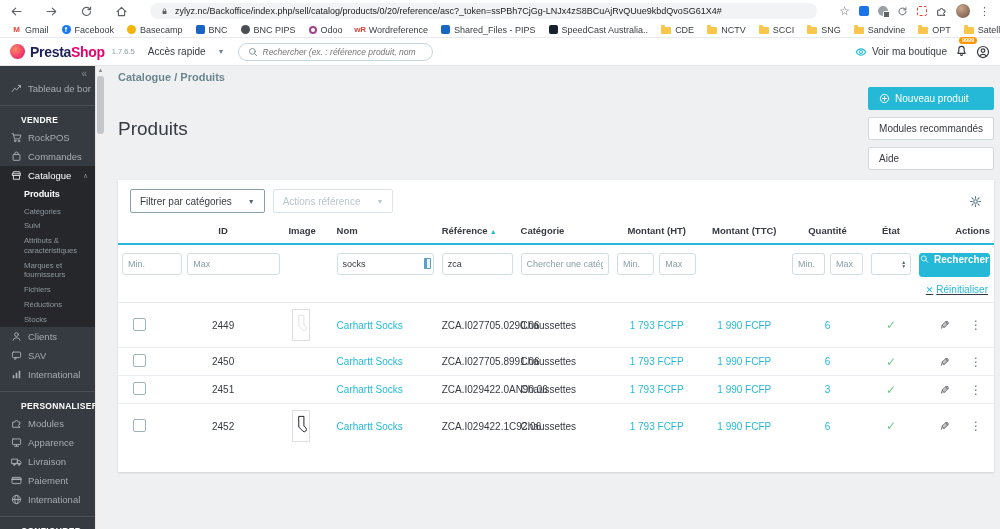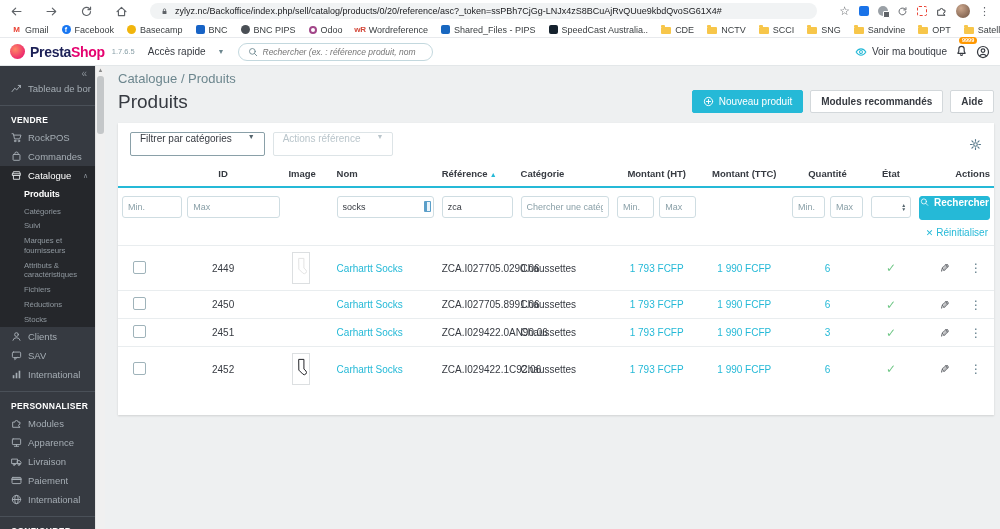--- a/index.html
+++ b/index.html
@@ -54,49 +54,49 @@
 
   
   .app { position:absolute; top:66px; left:0; right:0; bottom:0; display:flex; }
 
   
   .sidebar { width:95px; flex:none; background:#363a41; color:#a5adb4; overflow:hidden; }
   .collapse-row { text-align:right; padding:2px 8px 0; color:#8a9198; font-size:10px; }
   .side-item { display:flex; align-items:center; gap:6px; padding:4px 4px 4px 11px; font-size:9.5px; color:#a5adb4; cursor:default; }
   .side-item svg { width:11px; height:11px; flex:none; }
   .side-item .lbl { white-space:nowrap; overflow:hidden; }
-  .section-label { padding:8px 4px 3px 11px; color:#fff; font-weight:700; font-size:8.5px; letter-spacing:.3px; }
+  .section-label { padding:8px 4px 3px 21px; color:#fff; font-weight:700; font-size:8.5px; letter-spacing:.3px; }
   .side-divider { border-top:1px solid #4a5058; margin:7px 0 1px; }
   .group-active { background:#25272b; }
   .group-active > .side-item { color:#fff; }
   .group-active > .side-item svg { color:#d8dde0; }
   .chev-up { margin-left:auto; font-size:7px; color:#8a9198; padding-right:3px; }
   .sub-item { padding:2.5px 2px 2.5px 24px; font-size:7.8px; letter-spacing:-.1px; color:#8f979e; white-space:pre-line; line-height:1.25; }
   .sub-item.active { color:#fff; font-weight:700; font-size:9px; padding-top:4px; padding-bottom:4px; }
 
   
   .scrollstrip { width:10px; flex:none; background:#f0f0f0; border-left:1px solid #e3e3e3; position:relative; }
   .scroll-up { text-align:center; font-size:6px; color:#8a8a8a; line-height:9px; }
   .scroll-thumb { position:absolute; top:10px; left:1px; width:7px; height:58px; background:#c4c7c9; border-radius:3px; }
 
   
   .main { flex:1; padding:5px 6px 0 13px; overflow:hidden; }
-  .breadcrumb { font-size:13px; color:#6c868e; }
+  .breadcrumb { font-size:11px; color:#6c868e;font-weight:bold; }
   .page-head { display:flex; align-items:center; margin-top:4px; }
   .page-title { font-size:19px; font-weight:400; color:#363a41; }
-  .head-buttons { margin-left:auto; display:flex; gap:7px; }
+  .head-buttons { margin-left:auto; display:flex; gap:7px;flex-direction:column; }
   .btn { height:23px; display:inline-flex; align-items:center; gap:5px; padding:0 10px; font-size:10px; border-radius:2px; cursor:pointer; font-family:inherit; }
   .btn-primary { background:#25b9d7; color:#fff; border:1px solid #25b9d7; }
   .btn-primary svg { width:11px; height:11px; }
-  .btn-outline { background:#fff; color:#363a41; border:1px solid #d3d8db;font-weight:bold; }
+  .btn-outline { background:#fff; color:#363a41; border:1px solid #d3d8db; }
 
   
   .card { background:#fff; margin-top:10px; box-shadow:0 1px 2px rgba(0,0,0,.13); padding-bottom:24px; }
   .card-toolbar { display:flex; align-items:center; padding:9px 12px 6px; }
-  .btn-filter { height:24px; background:#fff; border:1px solid #8aa0a8; border-radius:2px; color:#363a41; font-size:10px; display:inline-flex; align-items:flex-start; gap:16px; padding:0 9px; cursor:pointer; font-family:inherit; }
+  .btn-filter { height:24px; background:#fff; border:1px solid #8aa0a8; border-radius:2px; color:#363a41; font-size:10px; display:inline-flex; align-items:center; gap:16px; padding:0 9px; cursor:pointer; font-family:inherit; }
   .btn-filter .caret-down { color:#55656d; }
   .btn-grouped { margin-left:8px; border-color:#dde4e7; color:#b9c5cb; }
   .btn-grouped .caret-down { color:#b9c5cb; }
   .gear-btn { margin-left:auto; color:#56788a; width:13px; height:13px; cursor:pointer; }
   .select-all { display:flex; align-items:center; gap:6px; padding:2px 12px 9px; font-size:10px; color:#363a41; }
   .cb { width:13px; height:13px; border:1px solid #9fb3ba; background:#fff; border-radius:2px; display:inline-block; flex:none; }
 
   table { width:100%; border-collapse:collapse; table-layout:fixed; font-size:10px; color:#363a41; }
   thead th { font-size:9.5px; font-weight:700; padding:6px 4px 7px; border-bottom:2px solid #25b9d7; text-align:left; white-space:nowrap; overflow:hidden; }
   th.c-center, td.c-center { text-align:center; }
@@ -106,21 +106,21 @@
   .pair { display:flex; gap:5px; }
   .f-input { height:22px; border:1px solid #cfdde2; border-radius:3px; font-size:9px; padding:0 5px; color:#363a41; width:100%; font-family:inherit; outline:none; min-width:0; }
   .f-input::placeholder { color:#8aa0a8; }
   .w-min { width:38%; flex:none; }
   .input-wrap { position:relative; }
   .input-caret-icon { position:absolute; right:3px; top:5px; width:7px; height:11px; border:1px solid #5b9fc9; border-left-width:3px; border-radius:1px; background:#eaf4fa; }
   .f-select { height:22px; border:1px solid #cfdde2; border-radius:3px; display:flex; align-items:center; justify-content:flex-end; padding:0 4px; color:#7c8d95; cursor:pointer; }
   .updown { display:flex; flex-direction:column; font-size:5px; line-height:4.5px; color:#55656d; }
   .btn-search { width:100%; height:24px; background:#25b9d7; border:1px solid #25b9d7; color:#fff; border-radius:3px; font-size:10px; font-weight:700; display:flex; justify-content:center; gap:5px; cursor:pointer; font-family:inherit; }
   .btn-search svg { width:10px; height:10px; }
-  .reset-row td { padding:5px 6px 7px; text-align:right; }
+  .reset-row td { padding:5px 6px 7px; text-align:right;text-decoration:underline; }
   .reset-link { color:#25b9d7; font-size:10px; cursor:pointer; }
   .reset-x { font-size:9px; margin-right:3px; }
 
   tbody.rows td { padding:6px 4px; border-top:1px solid #e9edef; vertical-align:middle; }
   .link { color:#25b9d7; text-decoration:none; cursor:pointer; }
   .teal { color:#25b9d7; }
   .check { color:#70c787; font-size:12px; }
   .cell-actions { text-align:right; padding-right:12px !important; white-space:nowrap; }
   .pencil { color:#363a41; font-size:12px; display:inline-block; transform:rotate(90deg); cursor:pointer; }
   .dots { color:#5d7a87; font-size:12px; margin-left:18px; cursor:pointer; }
@@ -404,23 +404,23 @@
       <svg class="st">
             <use href="#i-store"></use>
           </svg>
       <span class="lbl">Catalogue</span>
       <span class="chev-up">∧</span>
     </div>
     <div class="sub-list">
           <div class="sub-item active">Produits</div>
           <div class="sub-item">Catégories</div>
           <div class="sub-item">Suivi</div>
-          <div class="sub-item">Marques et fournisseurs</div>
           <div class="sub-item">Attributs &amp;
 caractéristiques</div>
+          <div class="sub-item">Marques et fournisseurs</div>
           <div class="sub-item">Fichiers</div>
           <div class="sub-item">Réductions</div>
           <div class="sub-item">Stocks</div>
         </div>
   </div>
       <div class="side-item">
     <svg class="st">
           <use href="#i-person"></use>
         </svg>
     <span class="lbl">Clients</span>

